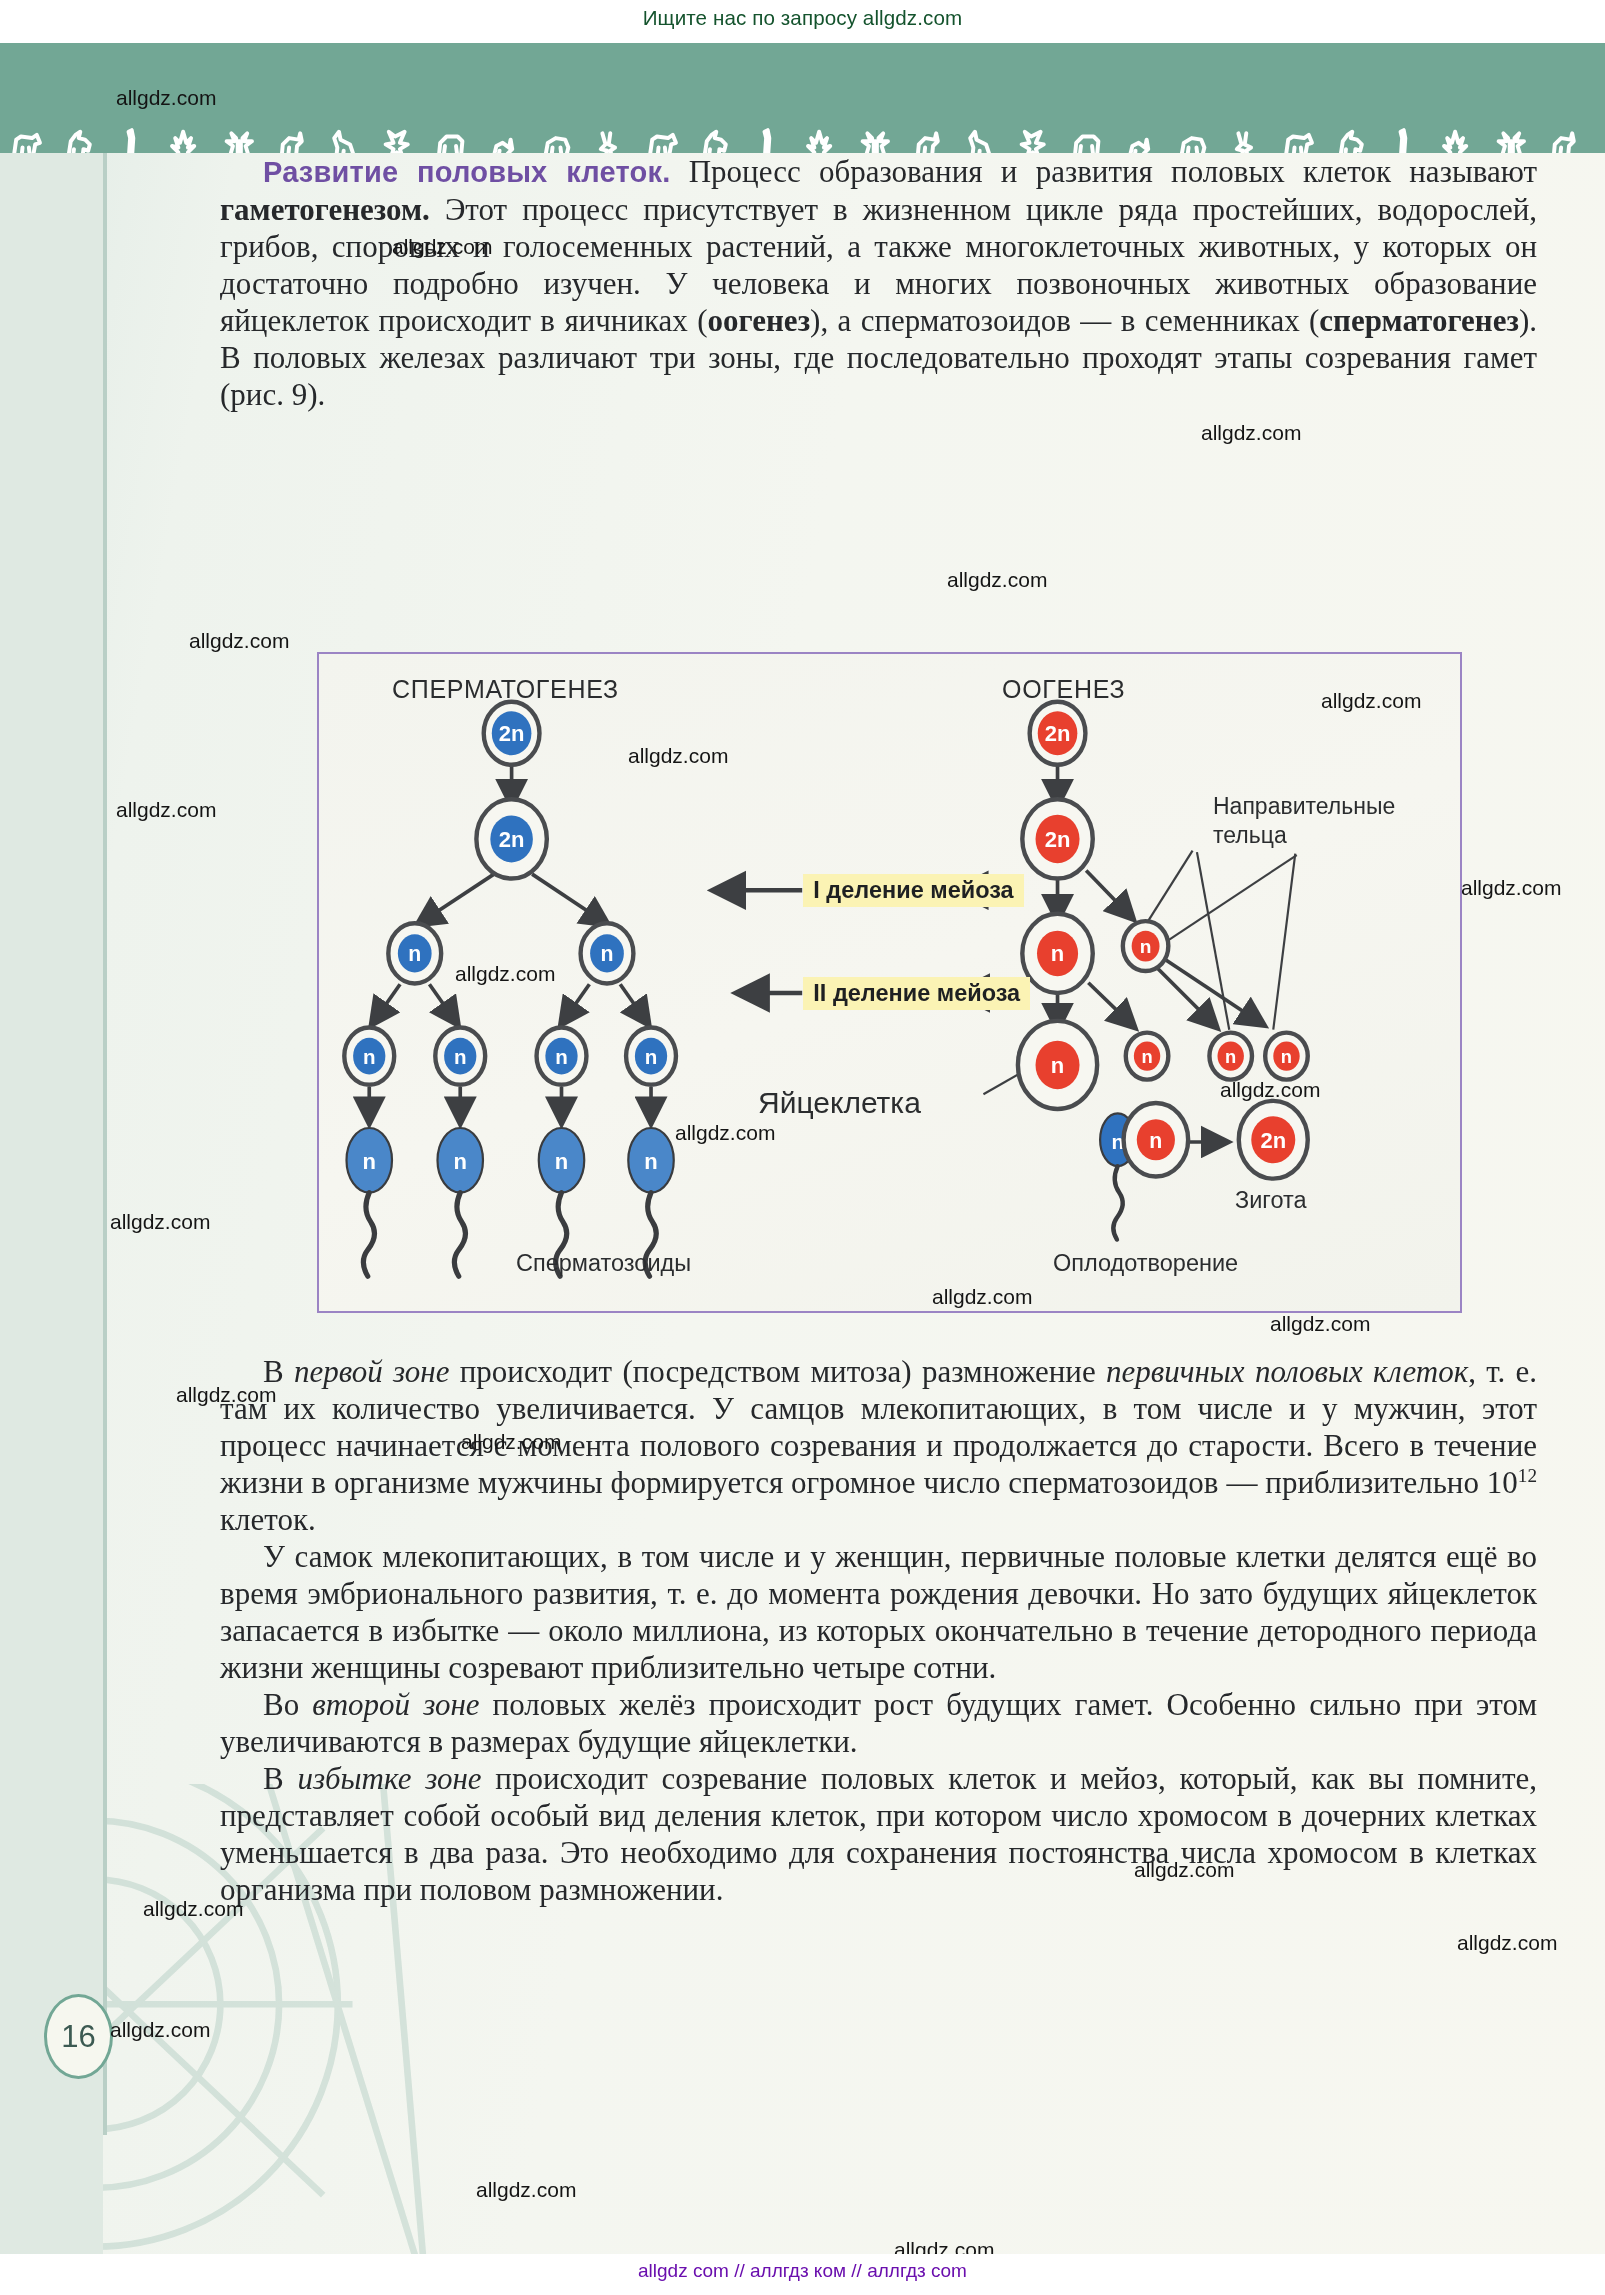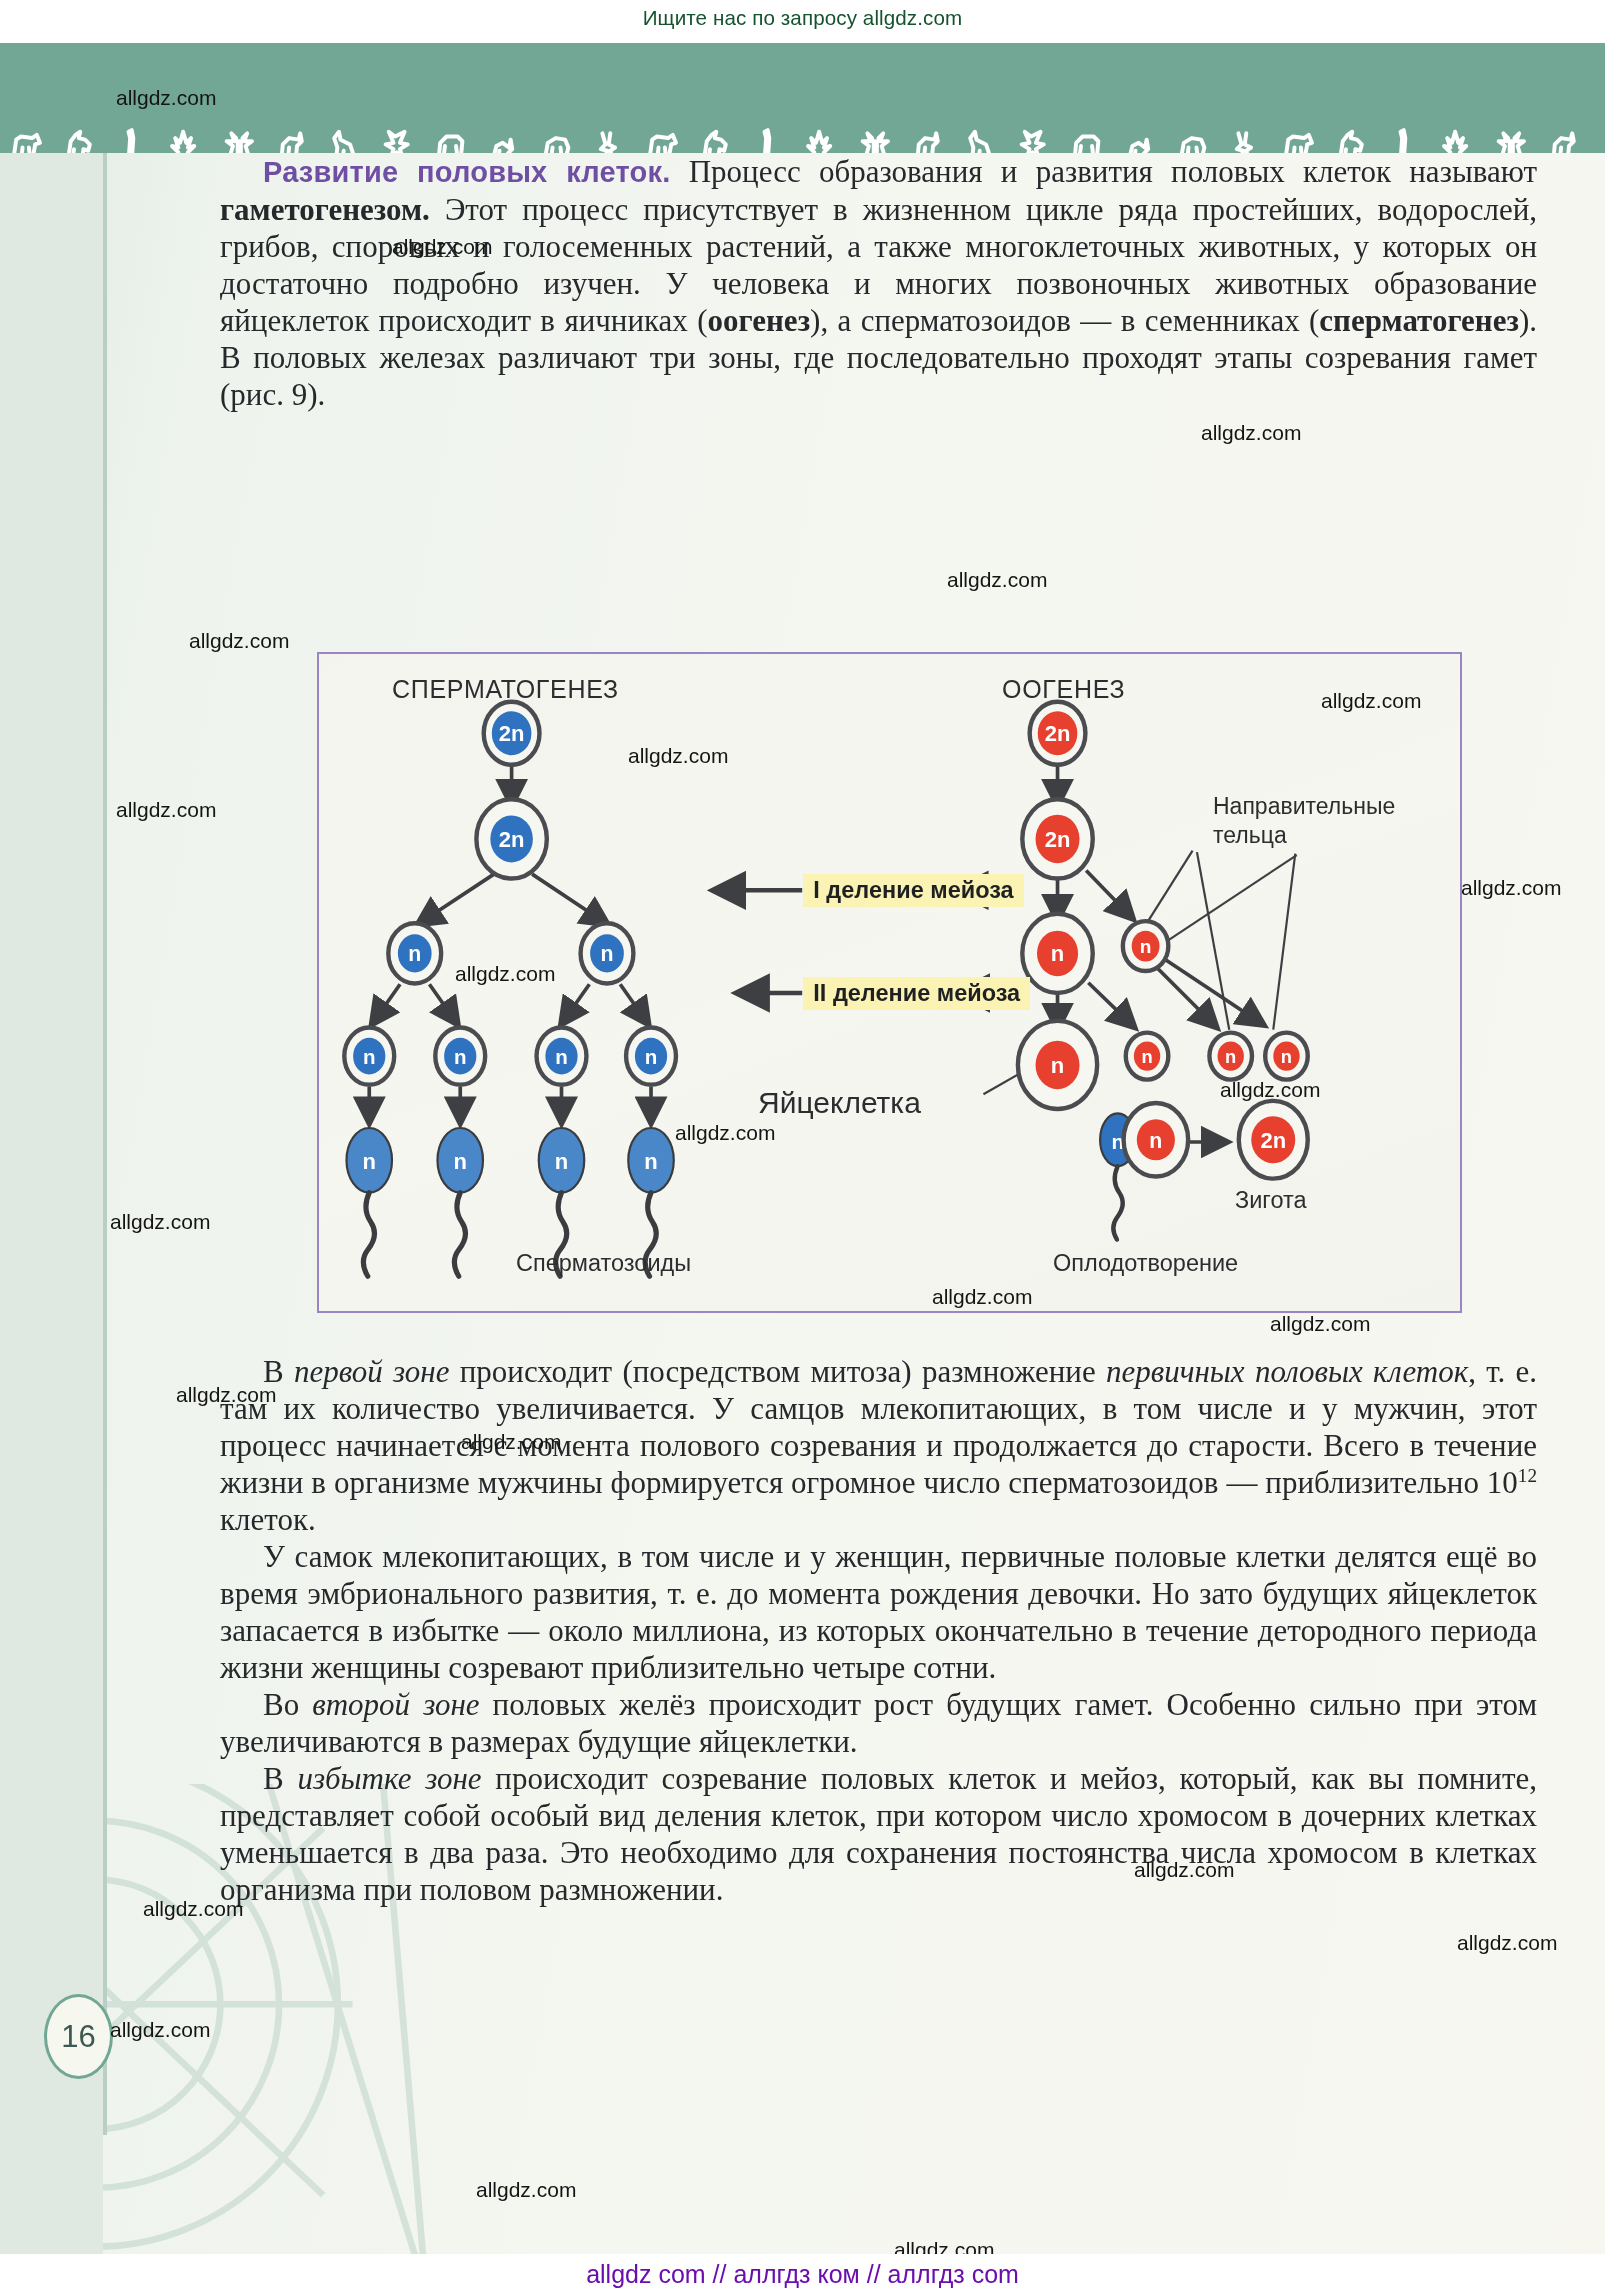--- a/index.html
+++ b/index.html
@@ -113,21 +113,21 @@
   .wm{
     position:absolute;font-family:"Liberation Sans",sans-serif;
     color:#151515;font-size:21px;white-space:nowrap;
   }
   
   .footer{
     position:absolute;left:0;top:2254px;width:1605px;height:42px;background:#fff;
   }
   .footer .ftxt{
     position:absolute;left:0;top:5.9px;width:1605px;text-align:center;
-    color:#6a0fae;font-family:"Liberation Sans",sans-serif;font-size:25px;
+    color:#6a0fae;font-family:"Liberation Sans",sans-serif;font-size:19px;
   }
 </style>
 </head>
 <body>
 
 <div class="top-bar">
   <div class="wm">Ищите нас по запросу allgdz.com</div>
 </div>
 
 <div class="page">

